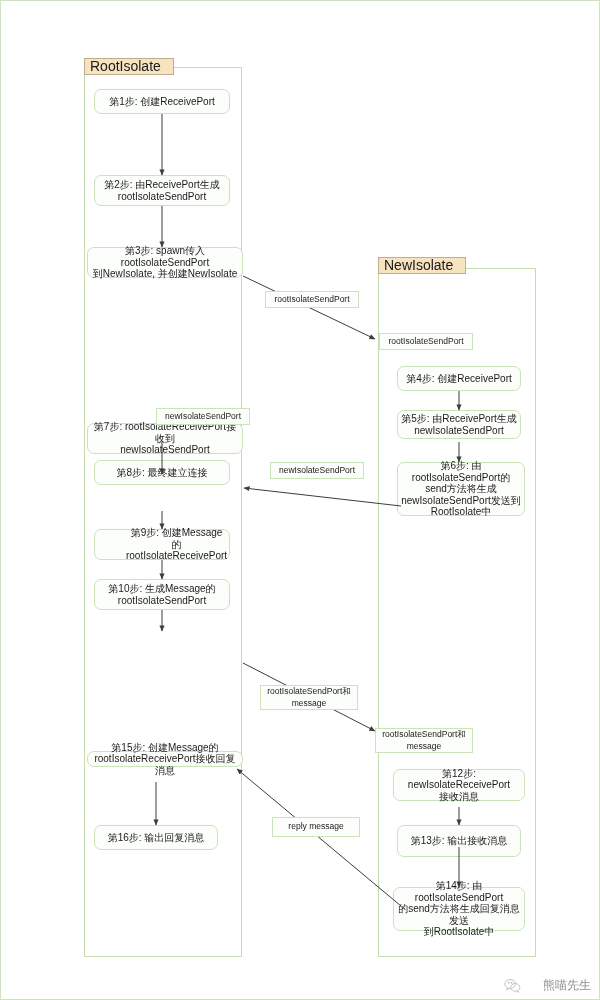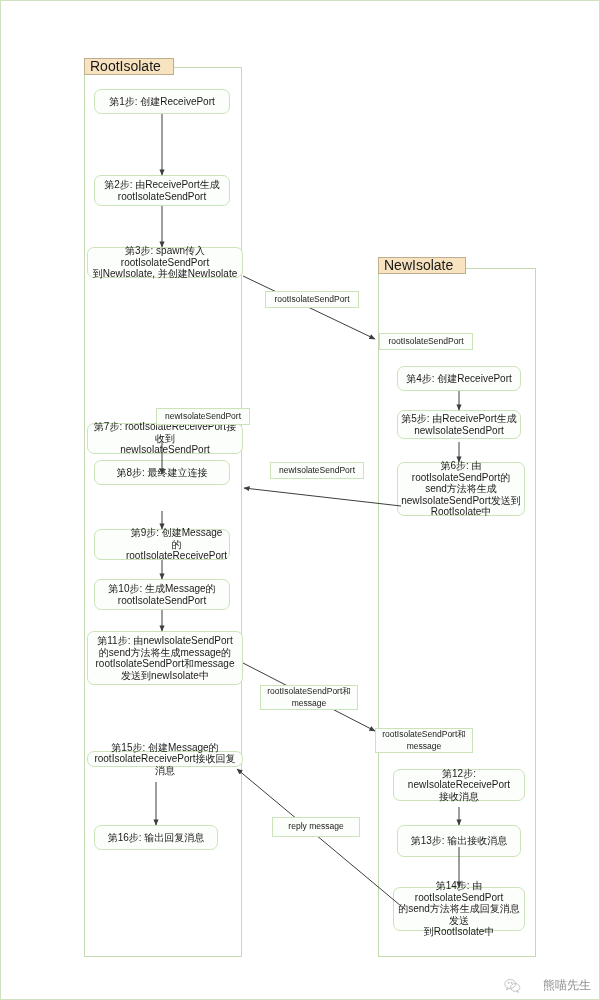--- a/index.html
+++ b/index.html
@@ -146,24 +146,20 @@
 newIsolateSendPort</div>
 
   <div class="step" style="left:93px; top:459px; width:136px; height:25px;">第8步: 最终建立连接</div>
 
   <div class="step" style="left:93px; top:528px; width:136px; height:31px;padding-left:32px;">第9步: 创建Message的
 rootIsolateReceivePort</div>
 
   <div class="step" style="left:93px; top:578px; width:136px; height:31px;">第10步: 生成Message的
 rootIsolateSendPort</div>
 
-  <div class="step" style="left:86px; top:630px; width:156px; height:54px;">第11步: 由newIsolateSendPort
-的send方法将生成message的
-rootIsolateSendPort和message
-发送到newIsolate中</div>
 
   <div class="step" style="left:86px; top:750px; width:156px; height:16px;">第15步: 创建Message的
 rootIsolateReceivePort接收回复消息</div>
 
   <div class="step" style="left:93px; top:824px; width:124px; height:25px;">第16步: 输出回复消息</div>
 
   <div class="step" style="left:396px; top:365px; width:124px; height:25px;">第4步: 创建ReceivePort</div>
 
   <div class="step" style="left:396px; top:409px; width:124px; height:29px;">第5步: 由ReceivePort生成
 newIsolateSendPort</div>

